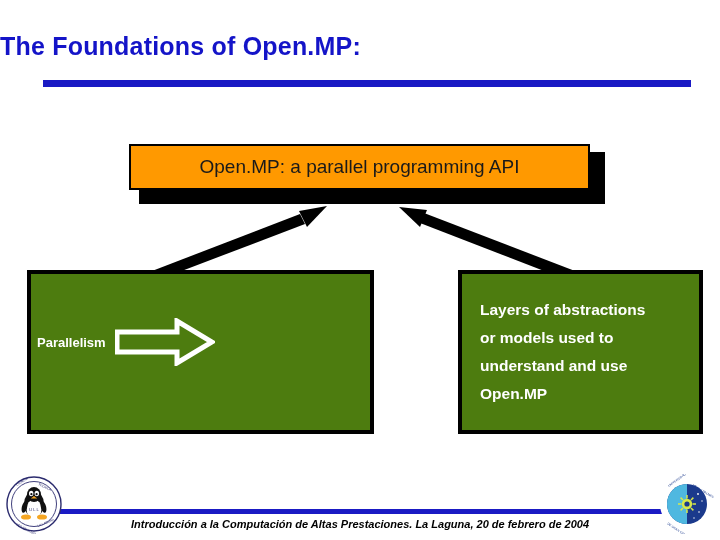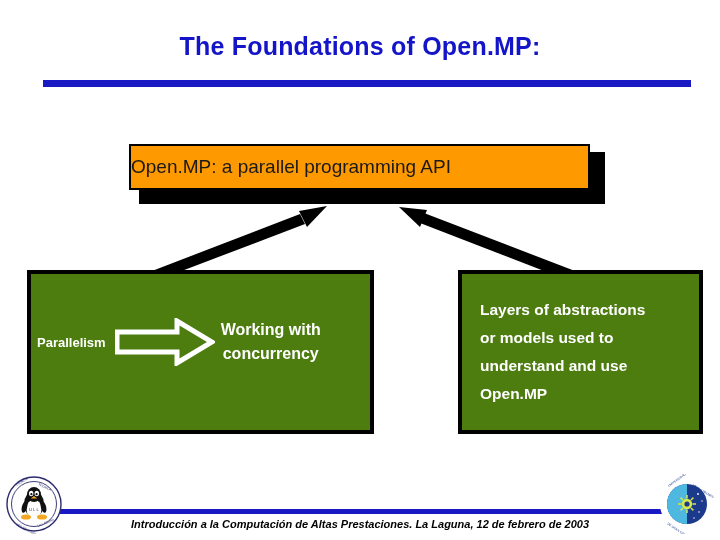--- a/index.html
+++ b/index.html
@@ -15,21 +15,21 @@
     font-family: "Liberation Sans", sans-serif;
     background: #ffffff;
   }
 
   
   #slide-title {
     position: absolute;
     left: 0;
     top: 32px;
     width: 720px;
-    text-align: center;
+    text-align: left;
     color: #1414c8;
     font-size: 25px;
     font-weight: bold;
     letter-spacing: 0.2px;
     white-space: nowrap;
   }
 
   #title-rule {
     position: absolute;
     left: 43px;
@@ -52,20 +52,21 @@
     position: absolute;
     left: 129px;
     top: 144px;
     width: 461px;
     height: 46px;
     background: #ff9900;
     border: 2px solid #000000;
     box-sizing: border-box;
     display: flex;
     align-items: center;
+    justify-content: center;
   }
   #api-box-label {
     color: #1a1a1a;
     font-size: 19px;
     font-weight: normal;
     white-space: nowrap;
   }
 
   
   #arrow-left-up, #arrow-right-up {
@@ -207,34 +208,32 @@
 </div>
 
 <div class="blue-box" id="box-parallelism">
   <div id="parallelism-row">
     <span id="parallelism-label">Parallelism</span>
 
     <svg id="block-arrow" width="100" height="48" viewBox="0 0 100 48" xmlns="http://www.w3.org/2000/svg">
       <polygon points="2,14 62,14 62,3 97,24 62,45 62,34 2,34" fill="none" stroke="#ffffff" stroke-width="5" stroke-linejoin="miter"></polygon>
     </svg>
 
-    <span id="working-with-concurrency">Working with
-concurrency</span>
   </div>
 </div>
 
 <div class="blue-box" id="box-abstractions">
   <div id="abstractions-text">Layers of abstractions
 or models used to
 understand and use
 Open.MP</div>
 </div>
 
 <div id="footer-rule"></div>
-<div id="footer-text">Introducción a la Computación de Altas Prestaciones. La Laguna, 12 de febrero de 2003</div>
+<div id="footer-text">Introducción a la Computación de Altas Prestaciones. La Laguna, 20 de febrero de 2004</div>
 
 <svg id="logo-linux" viewBox="0 0 60 60" xmlns="http://www.w3.org/2000/svg">
   <circle cx="30" cy="30" r="27" fill="#ffffff" stroke="#2b2b6e" stroke-width="1.4"></circle>
   <circle cx="30" cy="30" r="22.5" fill="#ffffff" stroke="#2b2b6e" stroke-width="0.9"></circle>
   <g fill="#2b2b6e" font-size="3.2" font-family="'Liberation Sans', sans-serif">
     <text x="13" y="12" transform="rotate(-32 13 12)">CIENCIA</text>
     <text x="34" y="11" transform="rotate(25 34 11)">TECNICA</text>
     <text x="12" y="51" transform="rotate(28 12 51)">UNIVERSIDAD</text>
     <text x="34" y="53" transform="rotate(-22 34 53)">LA LAGUNA</text>
   </g>

